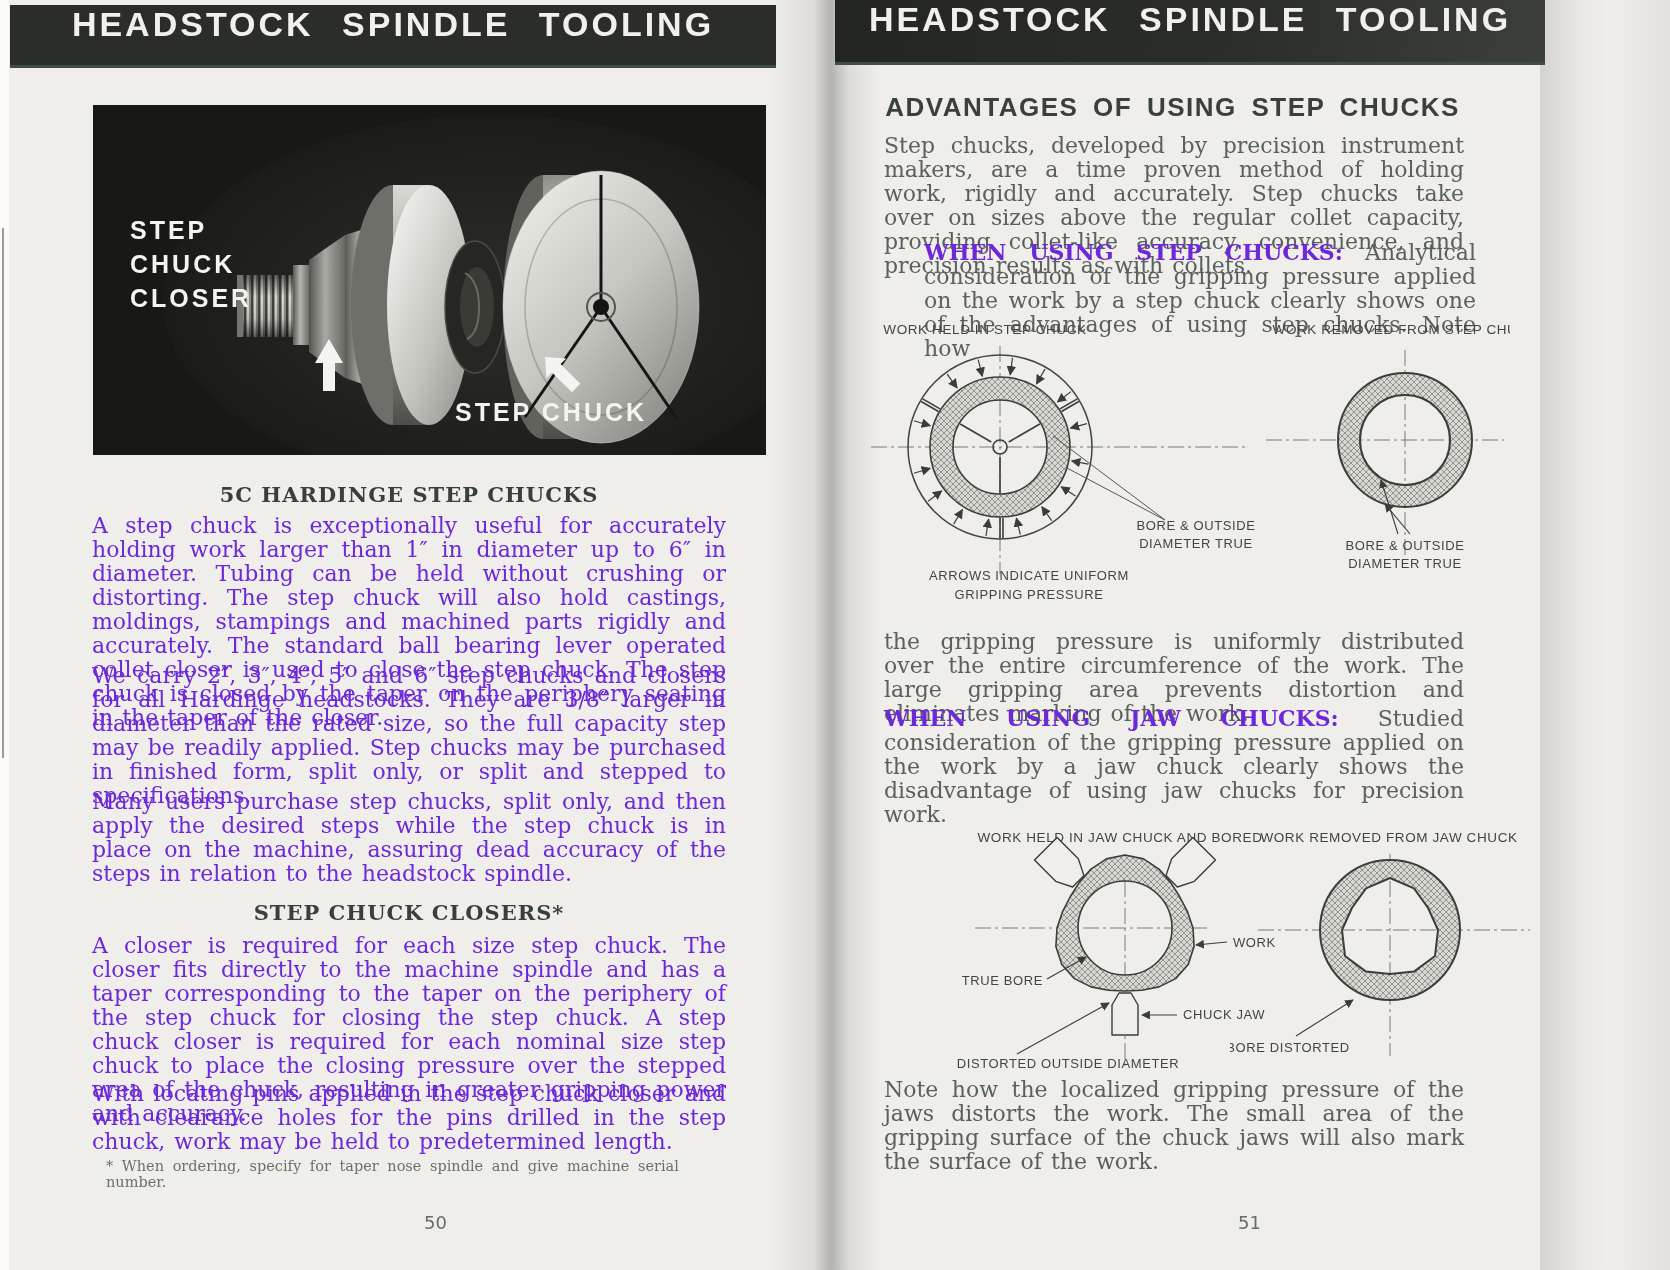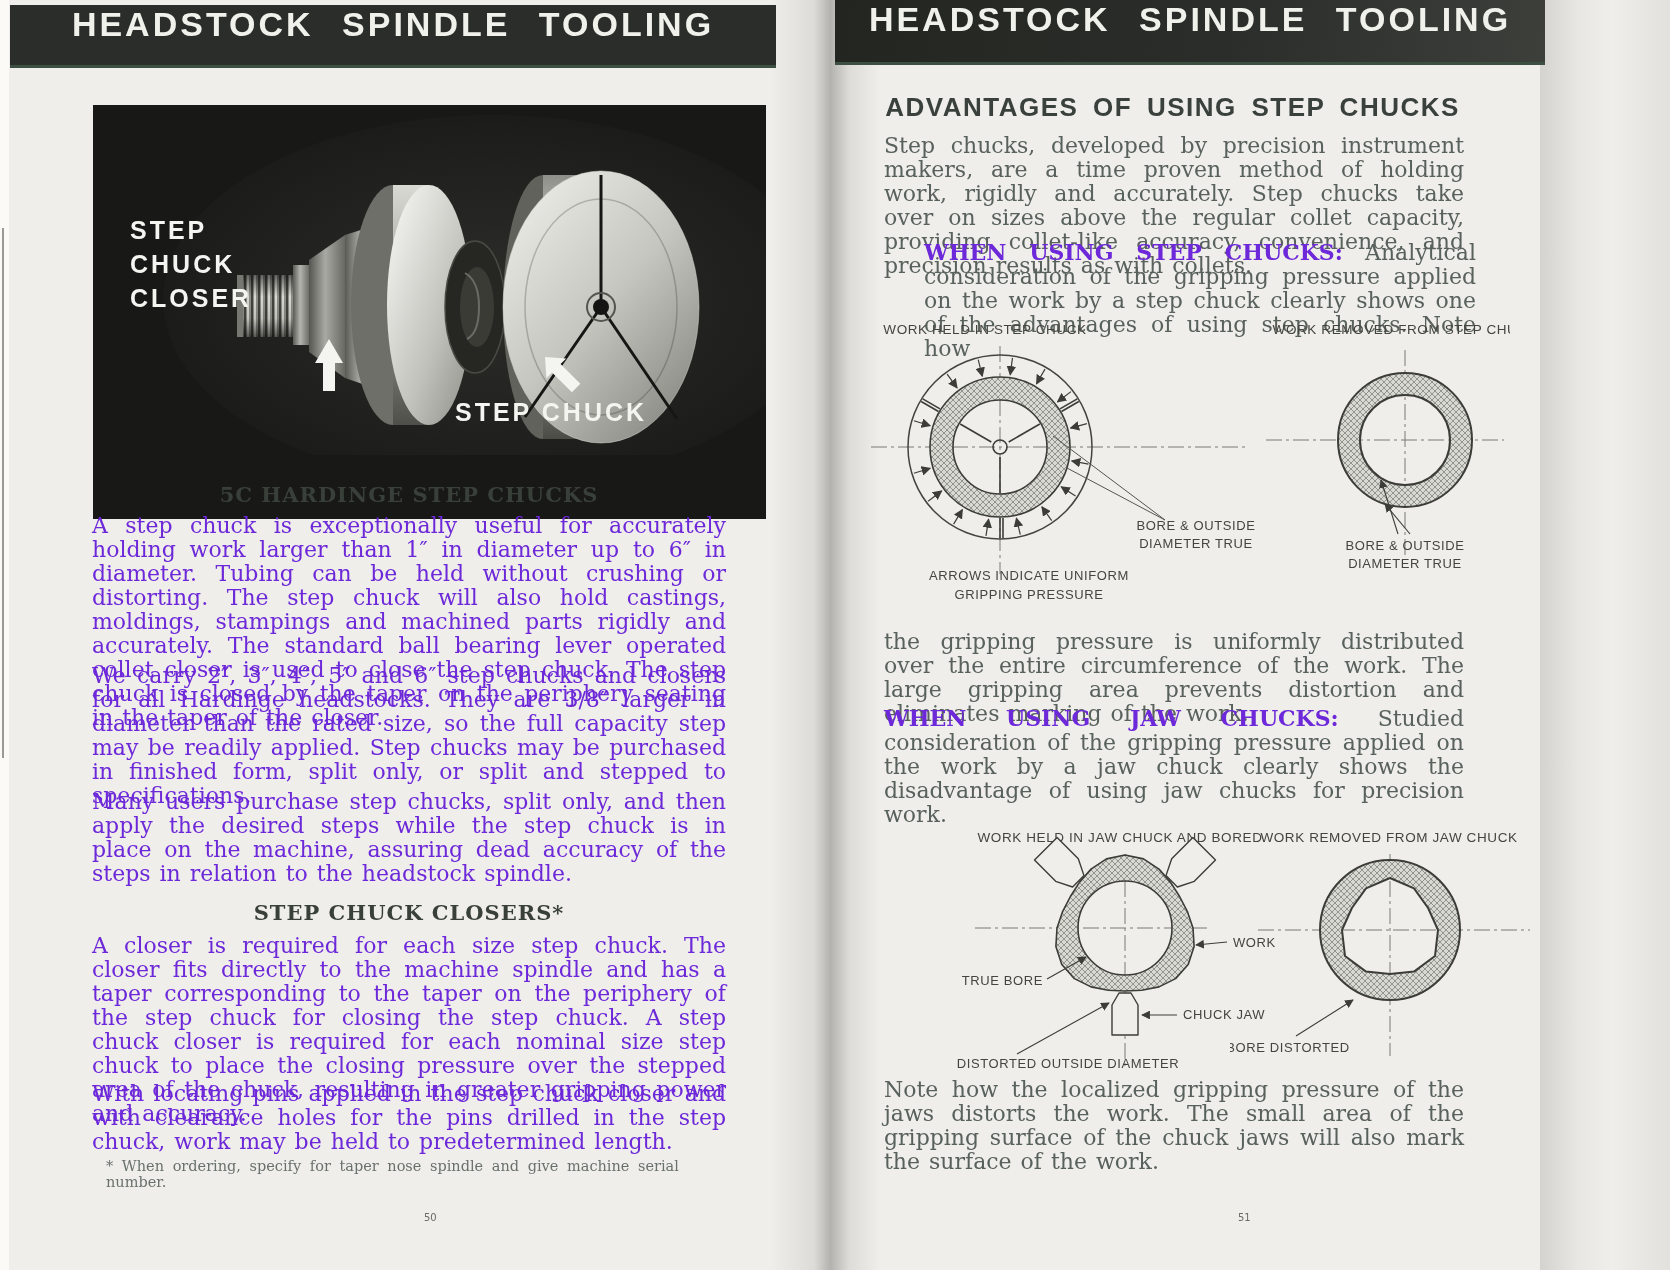--- a/index.html
+++ b/index.html
@@ -13,29 +13,29 @@
   .edge-right{position:absolute;left:1540px;top:0;width:130px;height:1270px;
     background:linear-gradient(90deg,rgba(70,70,64,.16) 0%,rgba(70,70,64,.04) 30%,rgba(70,70,64,0) 55%,rgba(70,70,64,.08) 100%);}
   
   .banner{position:absolute;background:#2a2d29;color:#f1f1ec;font-family:"Liberation Sans",sans-serif;
     font-weight:bold;font-size:34px;letter-spacing:3px;word-spacing:16px;text-align:center;
     display:flex;align-items:flex-start;justify-content:center;border-bottom:3px solid #3c4f40;}
   .banner.left{left:10px;top:5px;width:766px;height:60px;}
   .banner.right{left:835px;top:0px;width:710px;height:62px;
     background:linear-gradient(100deg,#232620 0%,#2a2d29 55%,#3c3f3a 100%);}
   
-  .photo{position:absolute;left:93px;top:105px;width:673px;height:414px;background:#181816;}
+  .photo{position:absolute;left:93px;top:105px;width:673px;height:350px;background:#181816;}
   .photo-label{position:absolute;color:#f4f4f0;font-family:"Liberation Sans",sans-serif;
     font-weight:bold;font-size:25px;letter-spacing:3px;line-height:34px;}
   .col-left{position:absolute;left:92px;width:634px;color:#6d28d9;}
   .heading-serif{font-weight:bold;text-align:center;font-size:21px;color:#394039;letter-spacing:1px;}
   p.body{font-size:22px;line-height:24px;text-align:justify;margin:0;word-spacing:2px;}
   .abs{position:absolute;}
   .footnote{position:absolute;left:106px;top:1158px;width:620px;font-size:14.5px;color:#6a716c;word-spacing:4px;}
-  .pagenum{position:absolute;font-family:"DejaVu Sans",sans-serif;font-size:10px;color:#6b6b66;}
+  .pagenum{position:absolute;font-family:"DejaVu Sans",sans-serif;font-size:18px;color:#6b6b66;}
   
   .heading-sans{position:absolute;left:880px;top:92px;width:585px;text-align:center;
     font-family:"Liberation Sans",sans-serif;font-weight:bold;font-size:26px;color:#3a413c;
     letter-spacing:1.5px;word-spacing:6px;}
   .col-right{color:#59615c;}
   .lead{font-weight:bold;color:#6d28d9;}
   svg text{font-family:"Liberation Sans",sans-serif;font-size:13px;fill:#45453f;letter-spacing:.6px;}
   svg .dtitle{font-size:13.5px;}
 </style>
 </head>

